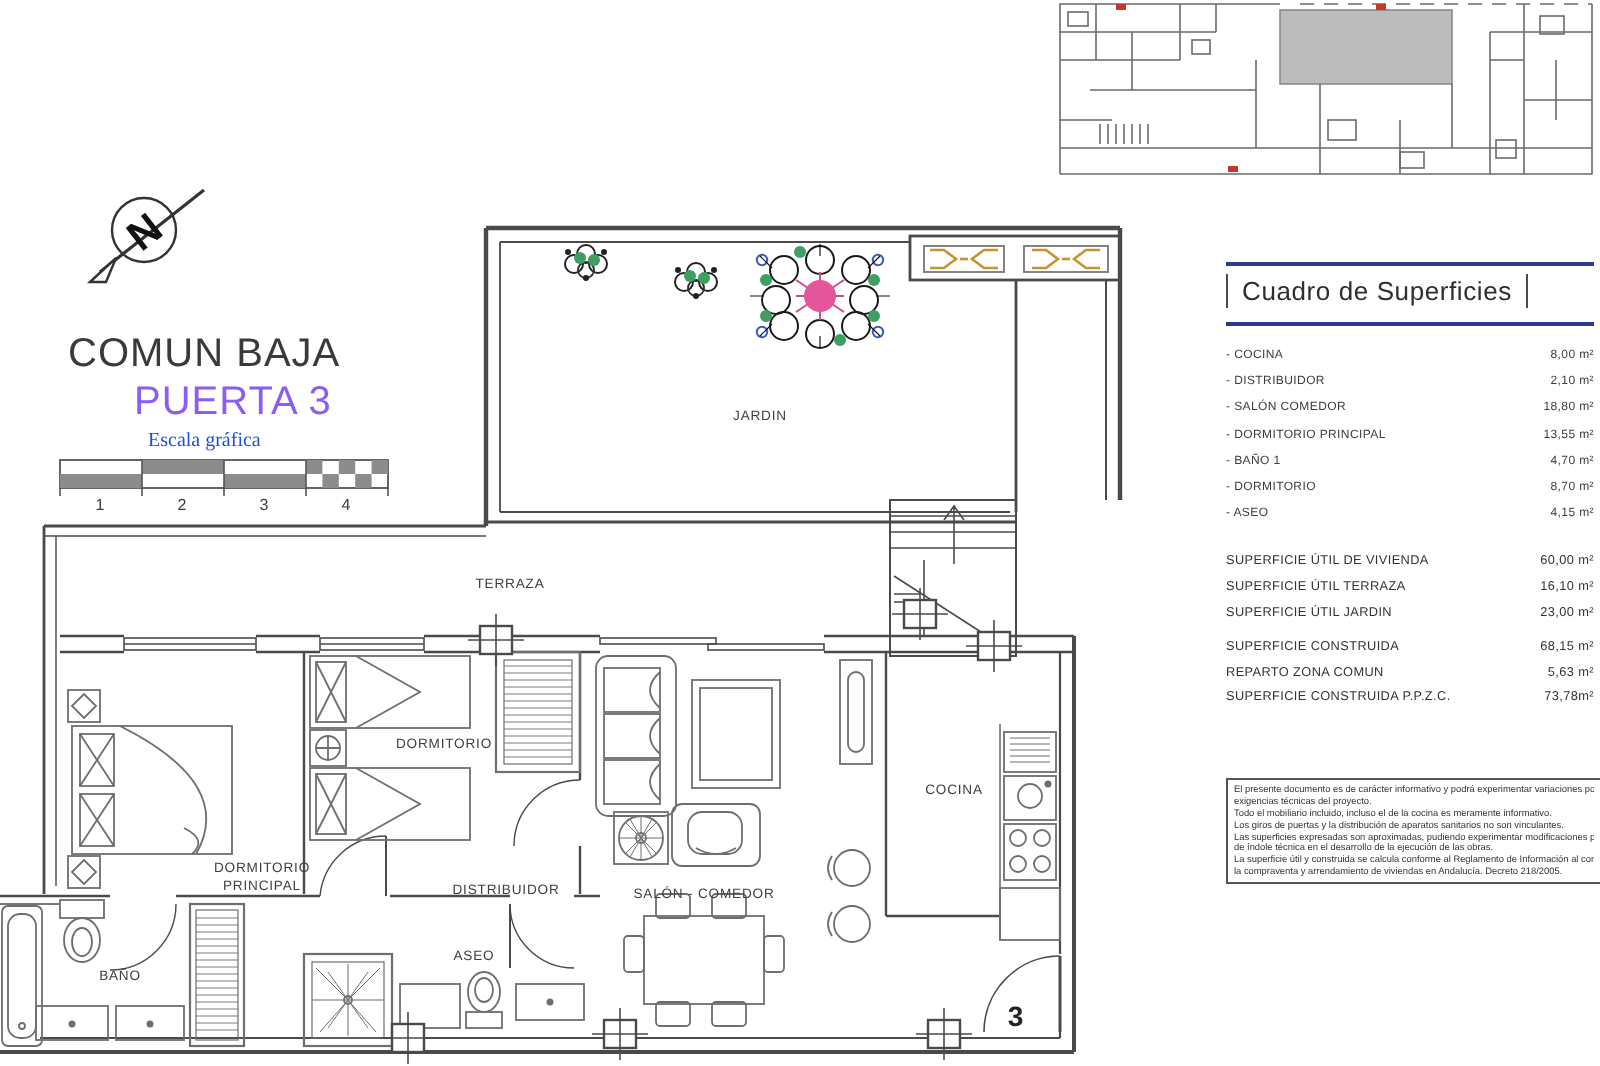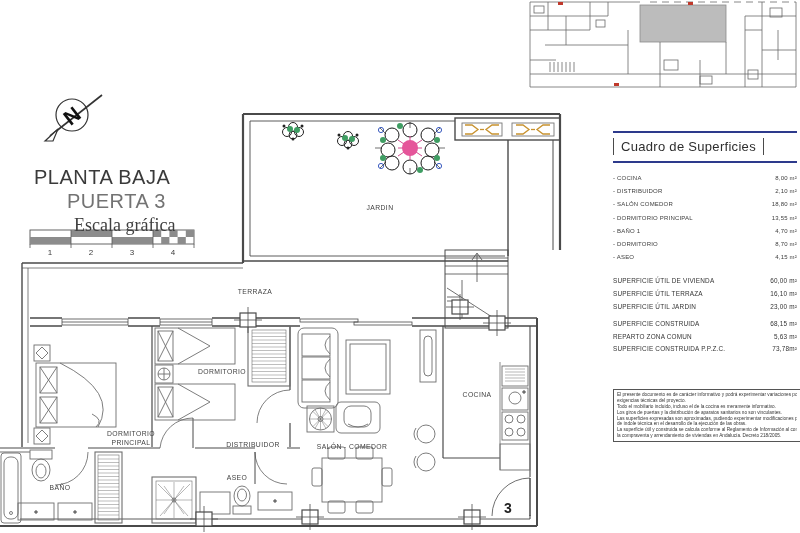--- a/index.html
+++ b/index.html
@@ -3,22 +3,22 @@
 <meta charset="utf-8">
 <style>
   html,body{margin:0;padding:0;}
   body{
     width:800px;height:533px;background:#ffffff;position:relative;overflow:hidden;
     font-family:"Liberation Sans",sans-serif;color:#3c3c3c;
   }
   
   .titleblock{position:absolute;left:34px;top:166px;width:220px;}
   .title-line1{font-size:20px;color:#3a3a3a;letter-spacing:.5px;}
-  .title-line2{font-size:20px;color:#737373;letter-spacing:.5px;margin-left:33px;margin-top:1px;}
-  .scale-caption{font-family:"Liberation Serif",serif;font-size:18px;color:#404040;margin-left:40px;margin-top:2px;}
+  .title-line2{font-size:20px;color:#8b5cf6;letter-spacing:.5px;margin-left:33px;margin-top:1px;}
+  .scale-caption{font-family:"Liberation Serif",serif;font-size:10px;color:#1d4ed8;margin-left:40px;margin-top:2px;}
   
   .panel{position:absolute;left:613px;top:131px;width:184px;}
   .panel-header{border-top:2px solid #2d3a8c;border-bottom:2px solid #2d3a8c;padding:4px 0 6px;}
   .panel-header .header-inner{display:inline-block;border-left:1px solid #4a4a4a;border-right:1px solid #4a4a4a;padding:1px 7px;font-size:13px;color:#2e2e2e;letter-spacing:.3px;}
   .rows{margin-top:9px;}
   .trow{display:flex;justify-content:space-between;font-size:6px;line-height:13.2px;letter-spacing:.2px;color:#3c3c3c;}
   .useful{margin-top:11px;}
   .built{margin-top:5px;}
   .urow{display:flex;justify-content:space-between;font-size:6.4px;line-height:12.6px;letter-spacing:.2px;color:#333;}
   .disclaimer{position:absolute;left:613px;top:389px;width:180px;border:1px solid #555;padding:2px 3px;font-size:4.7px;line-height:1.25;color:#333;}
@@ -367,21 +367,21 @@
     <text x="60" y="490">BAÑO</text>
     <text x="253" y="447">DISTRIBUIDOR</text>
     <text x="237" y="480">ASEO</text>
     <text x="352" y="449">SALÓN - COMEDOR</text>
     <text x="477" y="397">COCINA</text>
     <text x="508" y="513" font-size="14" font-weight="bold" fill="#222">3</text>
   </g>
 </svg>
 
 <div class="titleblock">
-  <div class="title-line1">PLANTA BAJA</div>
+  <div class="title-line1">COMUN BAJA</div>
   <div class="title-line2">PUERTA 3</div>
   <div class="scale-caption">Escala gráfica</div>
 </div>
 
 <div class="panel">
   <div class="panel-header">
     <span class="header-inner">Cuadro de Superficies</span>
   </div>
   <div class="rows">
     <div class="trow">

